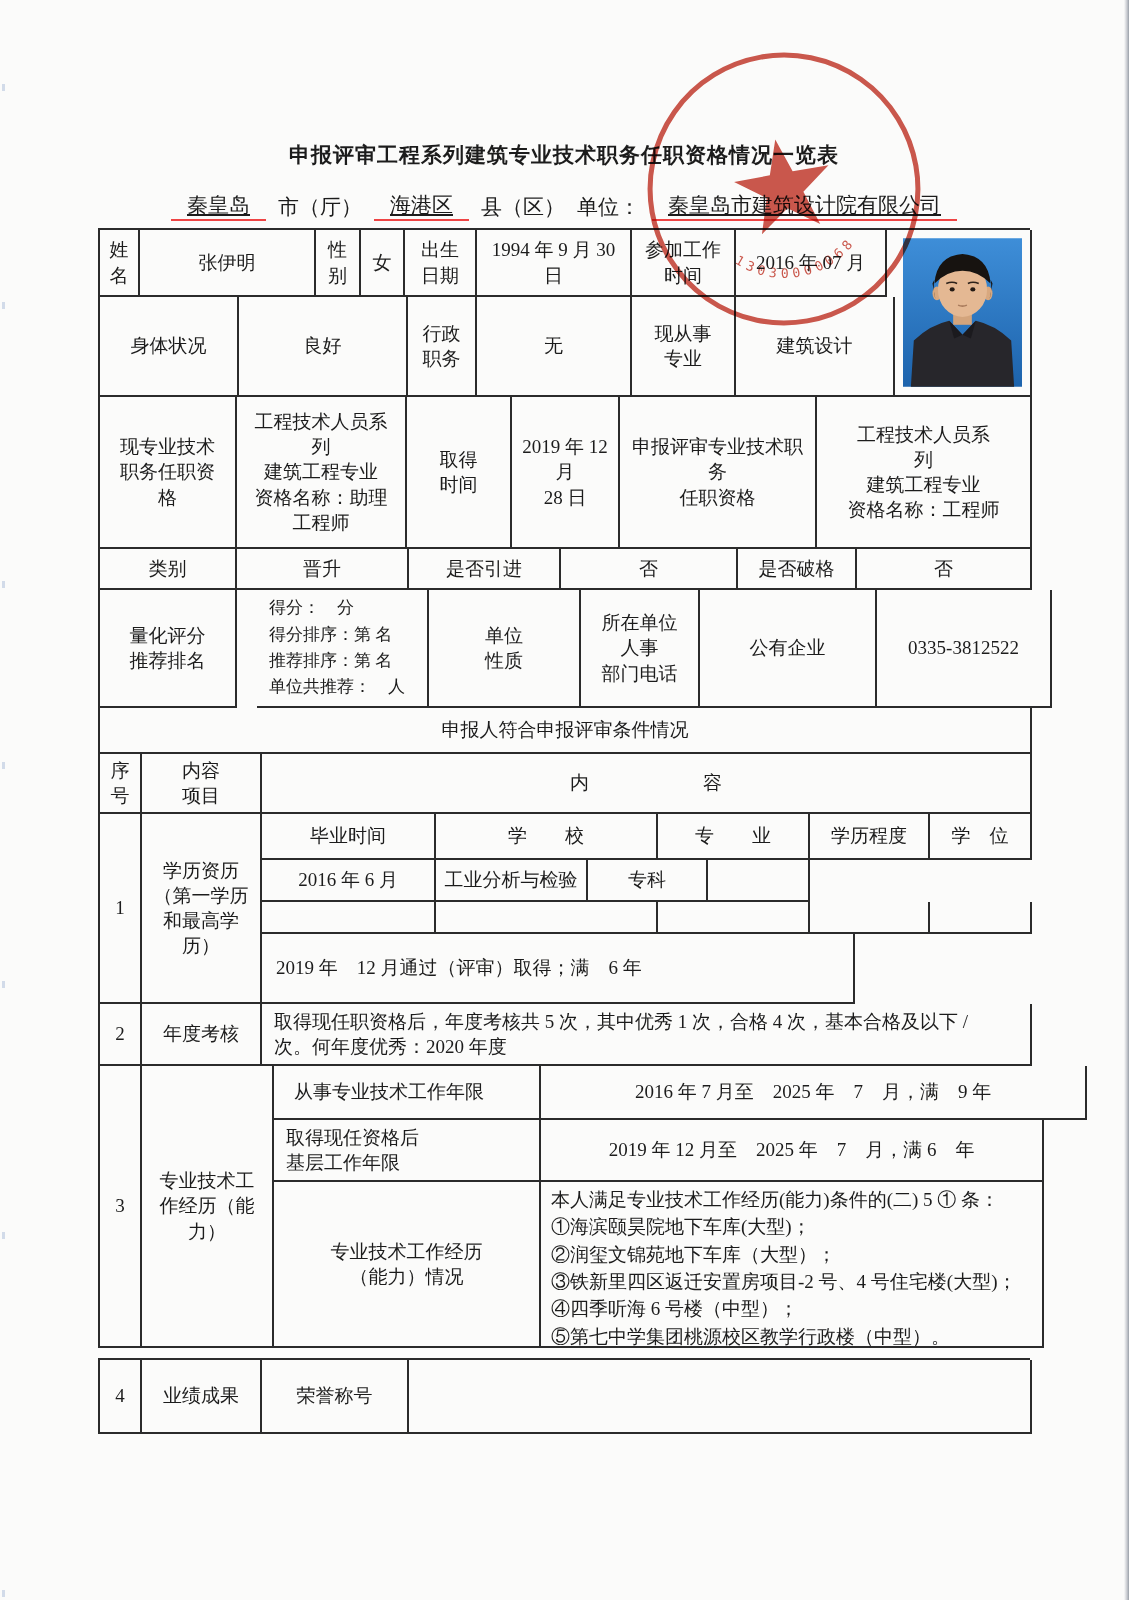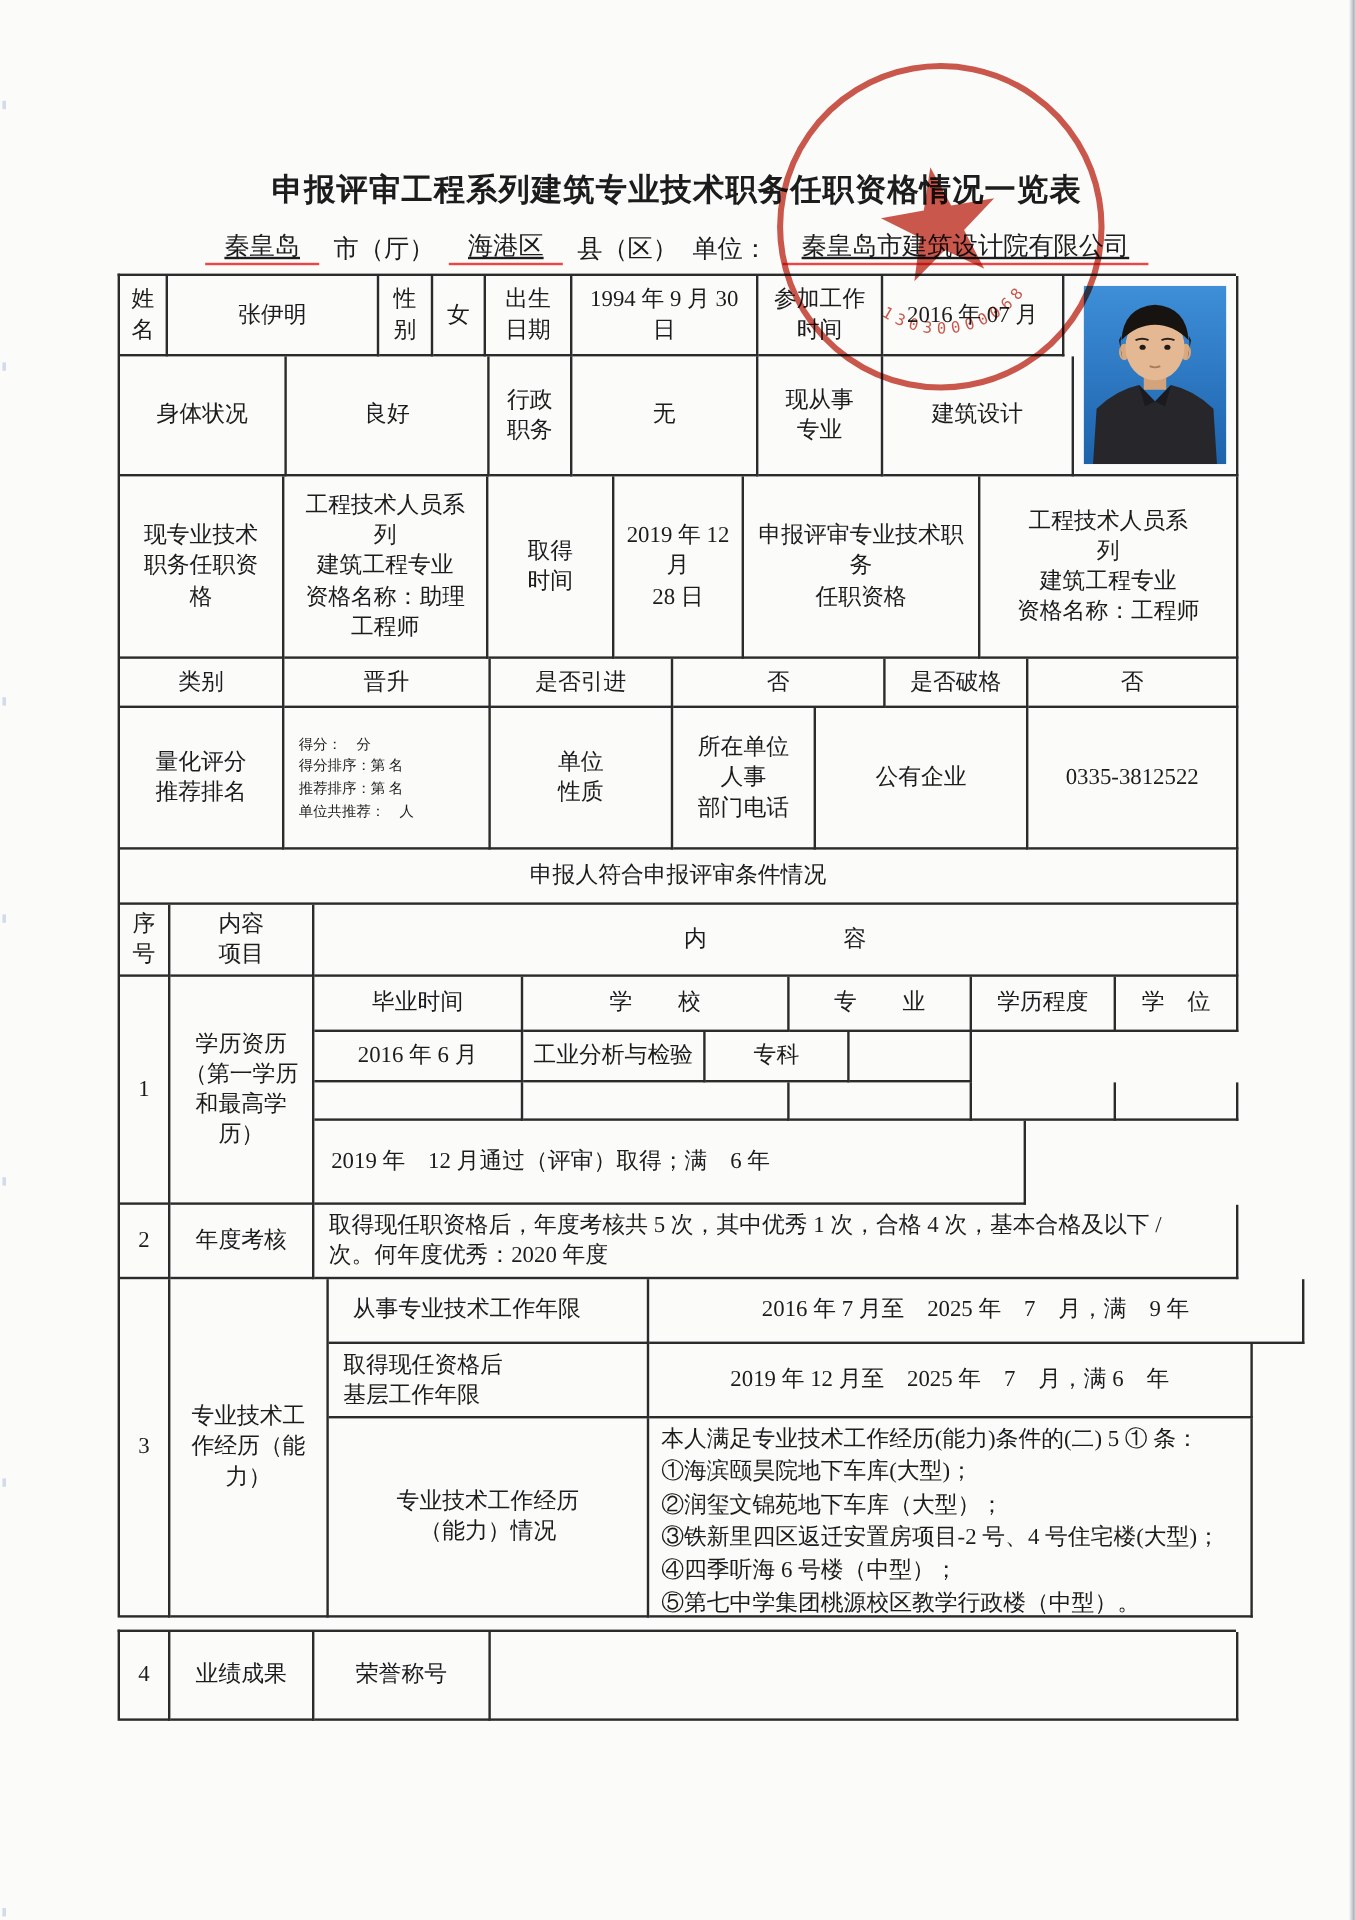--- a/index.html
+++ b/index.html
@@ -7,35 +7,35 @@
     width:1129px;height:1600px;position:relative;overflow:hidden;
     background:#fbfbfa;color:#1c1c1c;
     font-family:"Liberation Serif","DejaVu Serif",serif;
   }
   
   .edge-right{position:absolute;right:0;top:0;width:5px;height:1600px;
     background:linear-gradient(to right,rgba(255,255,255,0),#c7cad0 60%,#9aa0a8);}
   .tick{position:absolute;left:2px;width:3px;height:7px;background:#b7c6de;opacity:.6;}
   
   .title{position:absolute;left:98px;top:141px;width:932px;text-align:center;
-    font-size:26px;font-weight:700;letter-spacing:1px;}
+    font-size:21px;font-weight:700;letter-spacing:1px;}
   .subheader{position:absolute;left:98px;top:191px;width:932px;display:flex;
     justify-content:center;align-items:flex-end;font-size:21px;white-space:nowrap;}
   .subheader .seg{margin:0 6px;}
   .subheader .u{border-bottom:2px solid #ef4444;padding:0 16px;text-decoration:underline;}
   
   .tbl{position:absolute;left:98px;width:932px;border-top:2px solid #2b2b2b;
     border-left:2px solid #2b2b2b;box-sizing:border-box;background:transparent;}
   .trow{display:flex;}
   .stack{display:flex;flex-direction:column;}
   .cell{flex:none;display:flex;align-items:center;justify-content:center;text-align:center;
     border-right:2px solid #2b2b2b;border-bottom:2px solid #2b2b2b;box-sizing:border-box;
     padding:2px 5px;white-space:pre-line;font-size:19px;line-height:1.32;}
   .left{justify-content:flex-start;text-align:left;}
-  .sm{font-size:12px;line-height:1.55;}
+  .sm{font-size:17px;line-height:1.55;margin-left:20px;}
   .list{font-size:19px;line-height:1.44;padding:4px 10px;}
   .photo-cell{padding:8px;}
   .photo{width:100%;height:100%;display:block;}
   
   .stamp{position:absolute;left:638px;top:43px;width:292px;height:292px;
     z-index:30;pointer-events:none;opacity:.82;mix-blend-mode:multiply;
     transform:rotate(-10deg);}
 </style>
 </head>
 <body>

